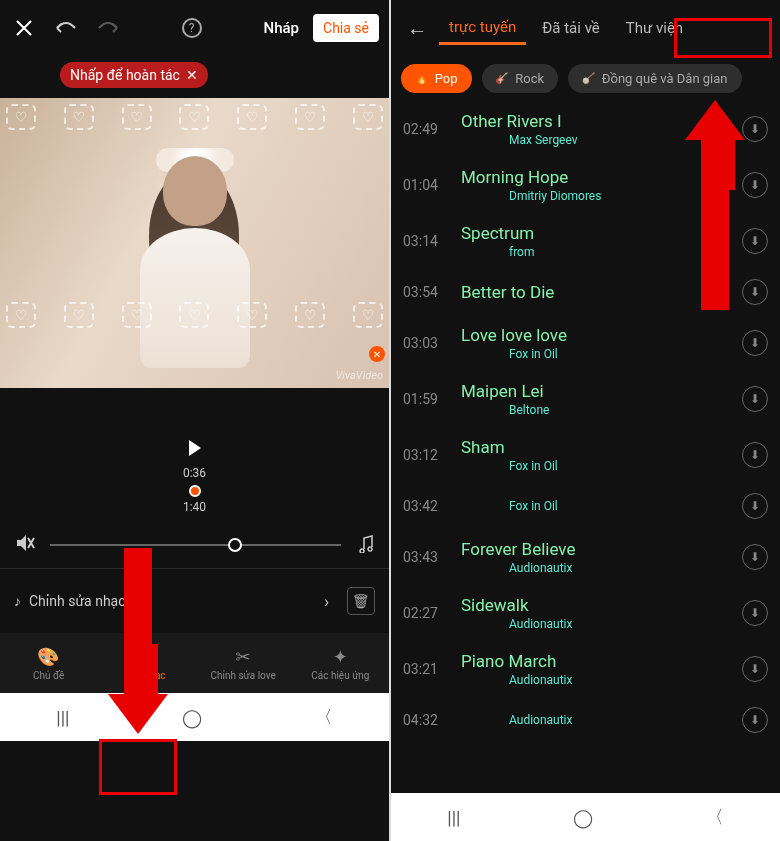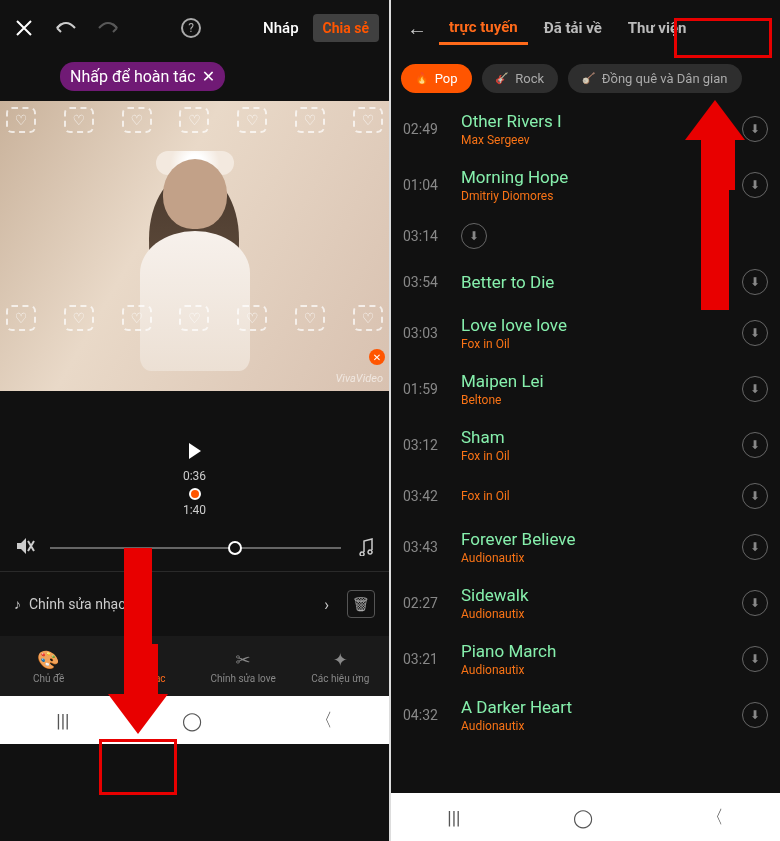--- a/index.html
+++ b/index.html
@@ -5,23 +5,23 @@
   * { box-sizing: border-box; margin: 0; padding: 0; font-family: -apple-system, Roboto, sans-serif; }
   body { background: #f0f0f0; display: flex; justify-content: center; }
   .wrap { width: 780px; height: 841px; display: flex; gap: 2px; background: #ddd; }
   .screen { width: 389px; height: 841px; background: #111; position: relative; overflow: hidden; display: flex; flex-direction: column; }
   
   .top-bar { height: 56px; display: flex; align-items: center; padding: 0 10px; gap: 14px; color: #fff; }
   .icon-btn { width: 28px; height: 28px; display: flex; align-items: center; justify-content: center; cursor: pointer; }
   .spacer { flex: 1; }
   .help-ic { border: 2px solid #aaa; border-radius: 50%; width: 20px; height: 20px; font-size: 12px; color:#aaa; display:flex; align-items:center; justify-content:center; }
   .nhap-lbl { color: #fff; font-size: 15px; font-weight: 500; margin-left: 48px; }
-  .share-btn { background: #404040; color: #ff5500; font-weight: 700; padding: 6px 10px; border-radius: 4px; font-size: 14px; }
+  .share-btn { background: #ffffff; color: #ff5500; font-weight: 400; padding: 6px 10px; border-radius: 4px; font-size: 14px; }
   .undo-pill-row { display: flex; justify-content: flex-start; padding: 6px 0 10px 60px; }
-  .undo-pill { background: #701a75; color: #fff; font-size: 16px; padding: 5px 10px; border-radius: 14px; display: flex; align-items: center; gap: 6px; }
+  .undo-pill { background: #b91c1c; color: #fff; font-size: 14px; padding: 5px 10px; border-radius: 14px; display: flex; align-items: center; gap: 6px; }
   .preview { position: relative; height: 290px; background: linear-gradient(120deg,#c9b29b 0%,#e9d9c8 40%,#d8c1b0 100%); overflow: hidden; }
   .heart-row { position: absolute; left: 0; right: 0; display: flex; justify-content: space-between; padding: 0 6px; }
   .heart-row.top { top: 6px; } .heart-row.bot { bottom: 60px; }
   .heart { width: 30px; height: 26px; border:2px dashed rgba(255,255,255,.7); border-radius:6px; display:flex; align-items:center; justify-content:center; color:rgba(255,255,255,.8); font-size:14px;}
   .watermark { position:absolute; right:6px; bottom:6px; font-size:11px; color:rgba(255,255,255,.6); font-style:italic;}
   .wm-x { position:absolute; right:4px; bottom:26px; width:16px; height:16px; background:#ff5500; border-radius:50%; color:#fff; font-size:10px; display:flex; align-items:center; justify-content:center;}
   .girl { position:absolute; left:50%; top:15%; transform:translateX(-50%); width:180px; height:260px; }
   .girl-head { position:absolute; left:50%; top:14px; transform:translateX(-50%); width:64px; height:70px; background:#c2a188; border-radius:50% 50% 46% 46%; }
   .girl-crown { position:absolute; left:50%; top:6px; transform:translateX(-50%); width:78px; height:24px; background:radial-gradient(circle,#fff 20%,#f3e9df 60%); border-radius:12px; }
   .girl-hair { position:absolute; left:44px; top:26px; width:90px; height:170px; background:linear-gradient(#4a3a2e,#6a5442); border-radius:50% 50% 30% 30%/40% 40% 60% 60%; z-index:-1; }
@@ -40,32 +40,32 @@
   .chev-r { color:#ccc; font-size:16px; padding:0 10px;}
   .trash-box { width:28px; height:28px; border:1px solid #555; border-radius:4px; display:flex; align-items:center; justify-content:center; color:#aaa; font-size:14px;}
   .bottom-nav { height:60px; background:#1a1a1a; display:flex; }
   .nav-item { flex:1; display:flex; flex-direction:column; align-items:center; justify-content:center; gap:3px; color:#888; font-size:10px; }
   .nav-item.active { color:#ff6a1a; }
   .nav-ic { font-size:18px; }
   .sys-nav { height:48px; background:#fff; display:flex; align-items:center; justify-content:space-around; color:#555; font-size:18px;}
   
   .top-bar2 { height:56px; display:flex; align-items:center; padding:0 10px; gap:6px; }
   .back-ic { color:#ccc; font-size:20px; padding:0 6px;}
-  .tab { padding:6px 10px; color:#bbb; font-size:15px; font-weight:700; }
+  .tab { padding:6px 10px; color:#bbb; font-size:15px; font-weight:400; }
   .tab.active { color:#ff6a1a; border-bottom:3px solid #ff6a1a; }
   .genre-row { padding:8px 10px; display:flex; gap:10px; overflow:hidden;}
   .chip { background:#2e2e2e; color:#aaa; padding:7px 14px; border-radius:18px; font-size:13px; display:flex; align-items:center; gap:6px; white-space:nowrap;}
   .chip.active { background:#ff5500; color:#fff; }
   .chip-ic { font-size:11px; opacity:.8;}
   .song-list { flex:1; overflow-y:auto; }
   .song { display:flex; align-items:center; padding:10px 12px; gap:14px; }
   .dur { width:44px; color:#888; font-size:14px; font-variant-numeric:tabular-nums;}
   .song-meta { flex:1; display:flex; flex-direction:column; gap:2px; }
   .song-title { color:#86efac; font-size:17px; }
-  .song-artist { color:#f97316; font-size:12px; }
+  .song-artist { color:#5eead4; font-size:12px;margin-left:48px; }
   .dl-ic { width:26px; height:26px; border:1.5px solid #666; border-radius:50%; display:flex; align-items:center; justify-content:center; color:#888; font-size:12px;}
   
   .anno { position:absolute; pointer-events:none; }
   .red-box { border:3px solid #e80000; }
   .arrow { position:absolute; }
   .arrow-down .shaft { width:28px; background:#e80000; border:3px solid #e80000;}
   .arrow-head-dn { width:0; height:0; border-left:30px solid transparent; border-right:30px solid transparent; border-top:40px solid #e80000; margin-left:-16px;}
   .arrow-up .shaft { width:28px; background:#e80000; border:3px solid #e80000;}
   .arrow-head-up { width:0; height:0; border-left:30px solid transparent; border-right:30px solid transparent; border-bottom:40px solid #e80000; margin-left:-16px;}
 </style>
@@ -234,20 +234,24 @@
         <div class="song">
     <div class="dur">01:04</div>
     <div class="song-meta">
       <div class="song-title">Morning Hope</div>
       <div class="song-artist">Dmitriy Diomores</div>
     </div>
     <div class="dl-ic">⬇</div>
         </div>
         <div class="song">
     <div class="dur">03:14</div>
+    <div class="song-meta">
+      <div class="song-title">Spectrum</div>
+      <div class="song-artist">from</div>
+    </div>
     <div class="dl-ic">⬇</div>
         </div>
         <div class="song">
     <div class="dur">03:54</div>
     <div class="song-meta">
       <div class="song-title">Better to Die</div>
     </div>
     <div class="dl-ic">⬇</div>
         </div>
         <div class="song">
@@ -301,21 +305,20 @@
     <div class="dur">03:21</div>
     <div class="song-meta">
       <div class="song-title">Piano March</div>
       <div class="song-artist">Audionautix</div>
     </div>
     <div class="dl-ic">⬇</div>
         </div>
         <div class="song">
     <div class="dur">04:32</div>
     <div class="song-meta">
-      <div class="song-title">A Darker Heart</div>
       <div class="song-artist">Audionautix</div>
     </div>
     <div class="dl-ic">⬇</div>
         </div>
       </div>
 
     <div class="sys-nav">
       <span>|||</span>
       <span>◯</span>
       <span>〈</span>

